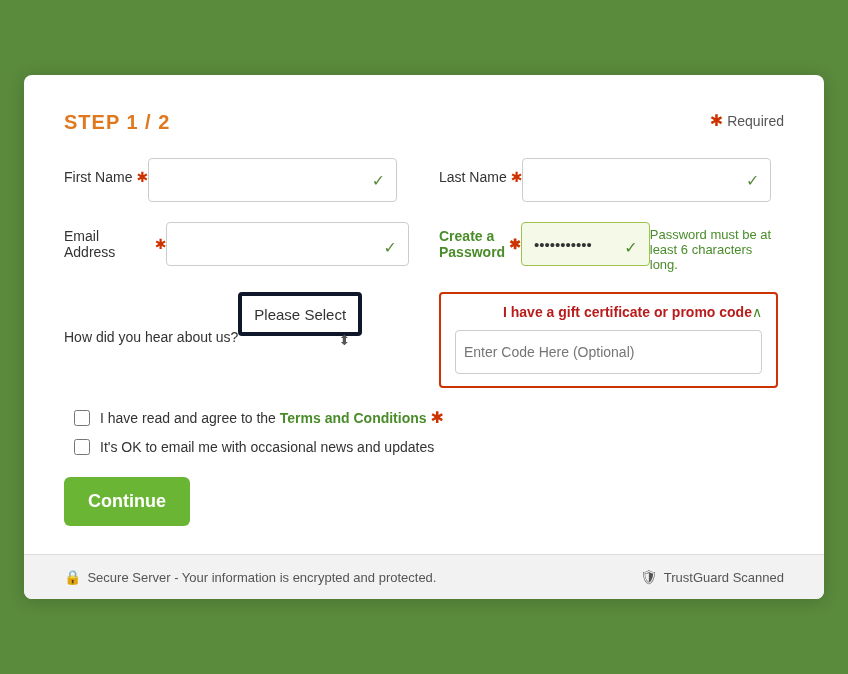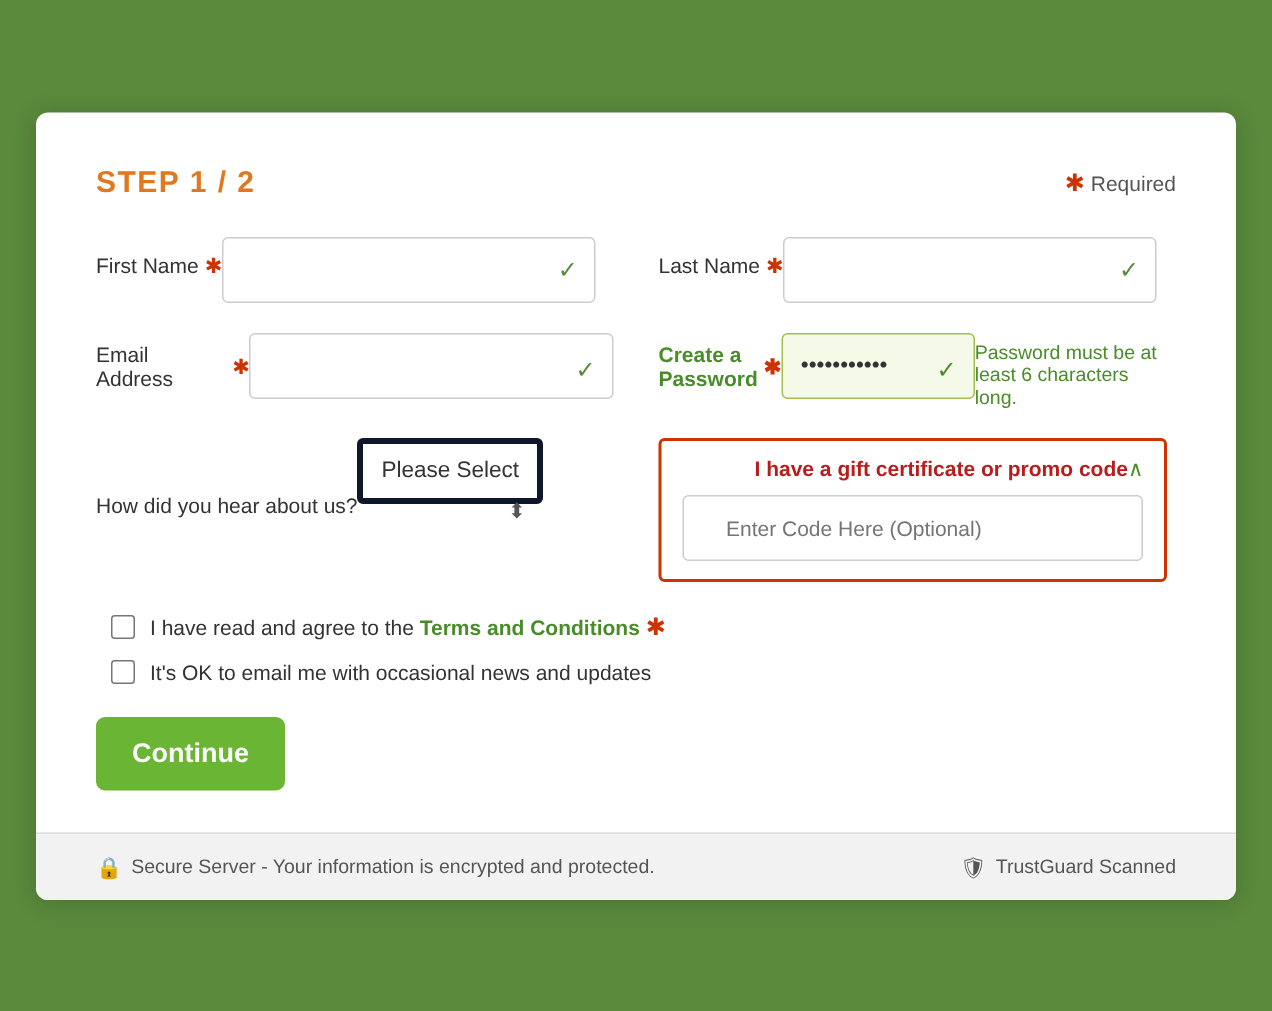--- a/index.html
+++ b/index.html
@@ -18,21 +18,21 @@
       border-radius: 8px;
       width: 800px;
       padding: 36px 40px 0 40px;
       box-shadow: 0 2px 16px rgba(0,0,0,0.18);
       overflow: hidden;
     }
 
     .card-header {
       display: flex;
       justify-content: space-between;
-      align-items: center;
+      align-items: flex-start;
       margin-bottom: 24px;
     }
 
     .step-label {
       color: #e07820;
       font-size: 20px;
       font-weight: bold;
       letter-spacing: 1px;
     }
 
@@ -169,21 +169,21 @@
     .promo-chevron {
       color: #4a8c2a;
       font-size: 14px;
     }
 
     .promo-input {
       width: 100%;
       height: 44px;
       border: 1px solid #ccc;
       border-radius: 4px;
-      padding: 0 28px;
+      padding: 0 8px;
       font-size: 14px;
       outline: none;
       background: #fff;
       color: #aaa;
     }
 
     .bottom-section {
       margin-top: 10px;
     }
 

